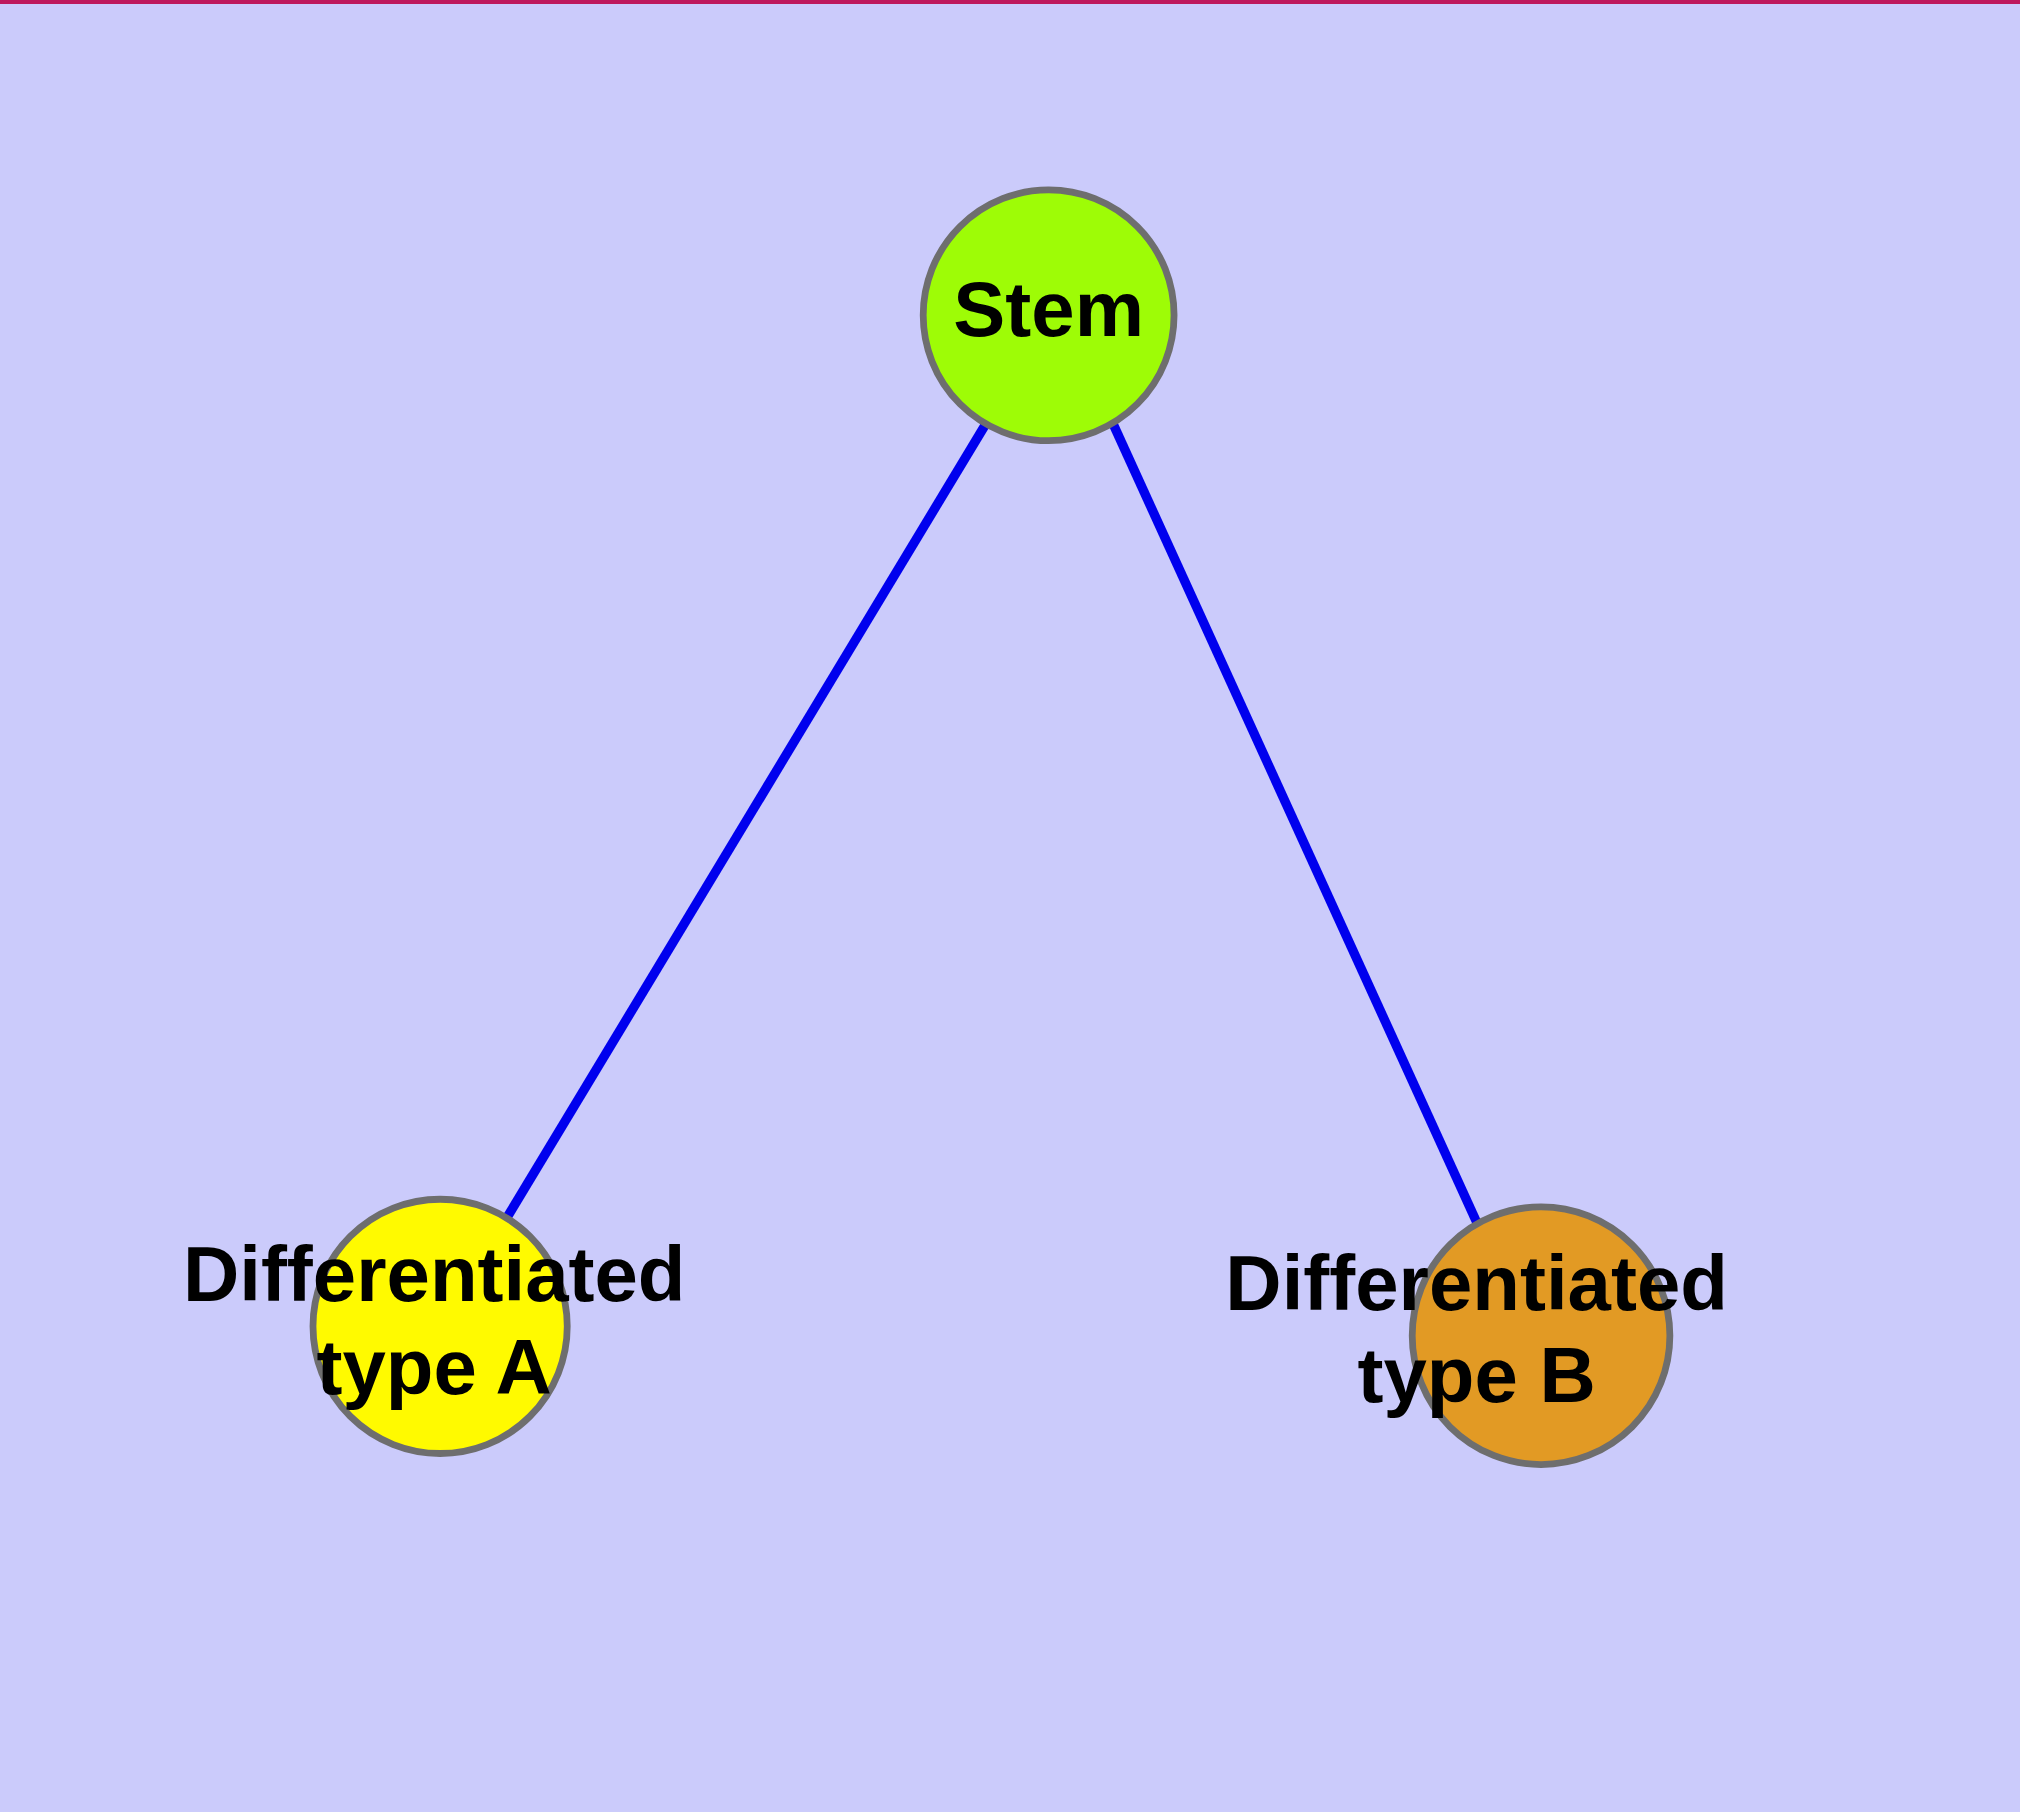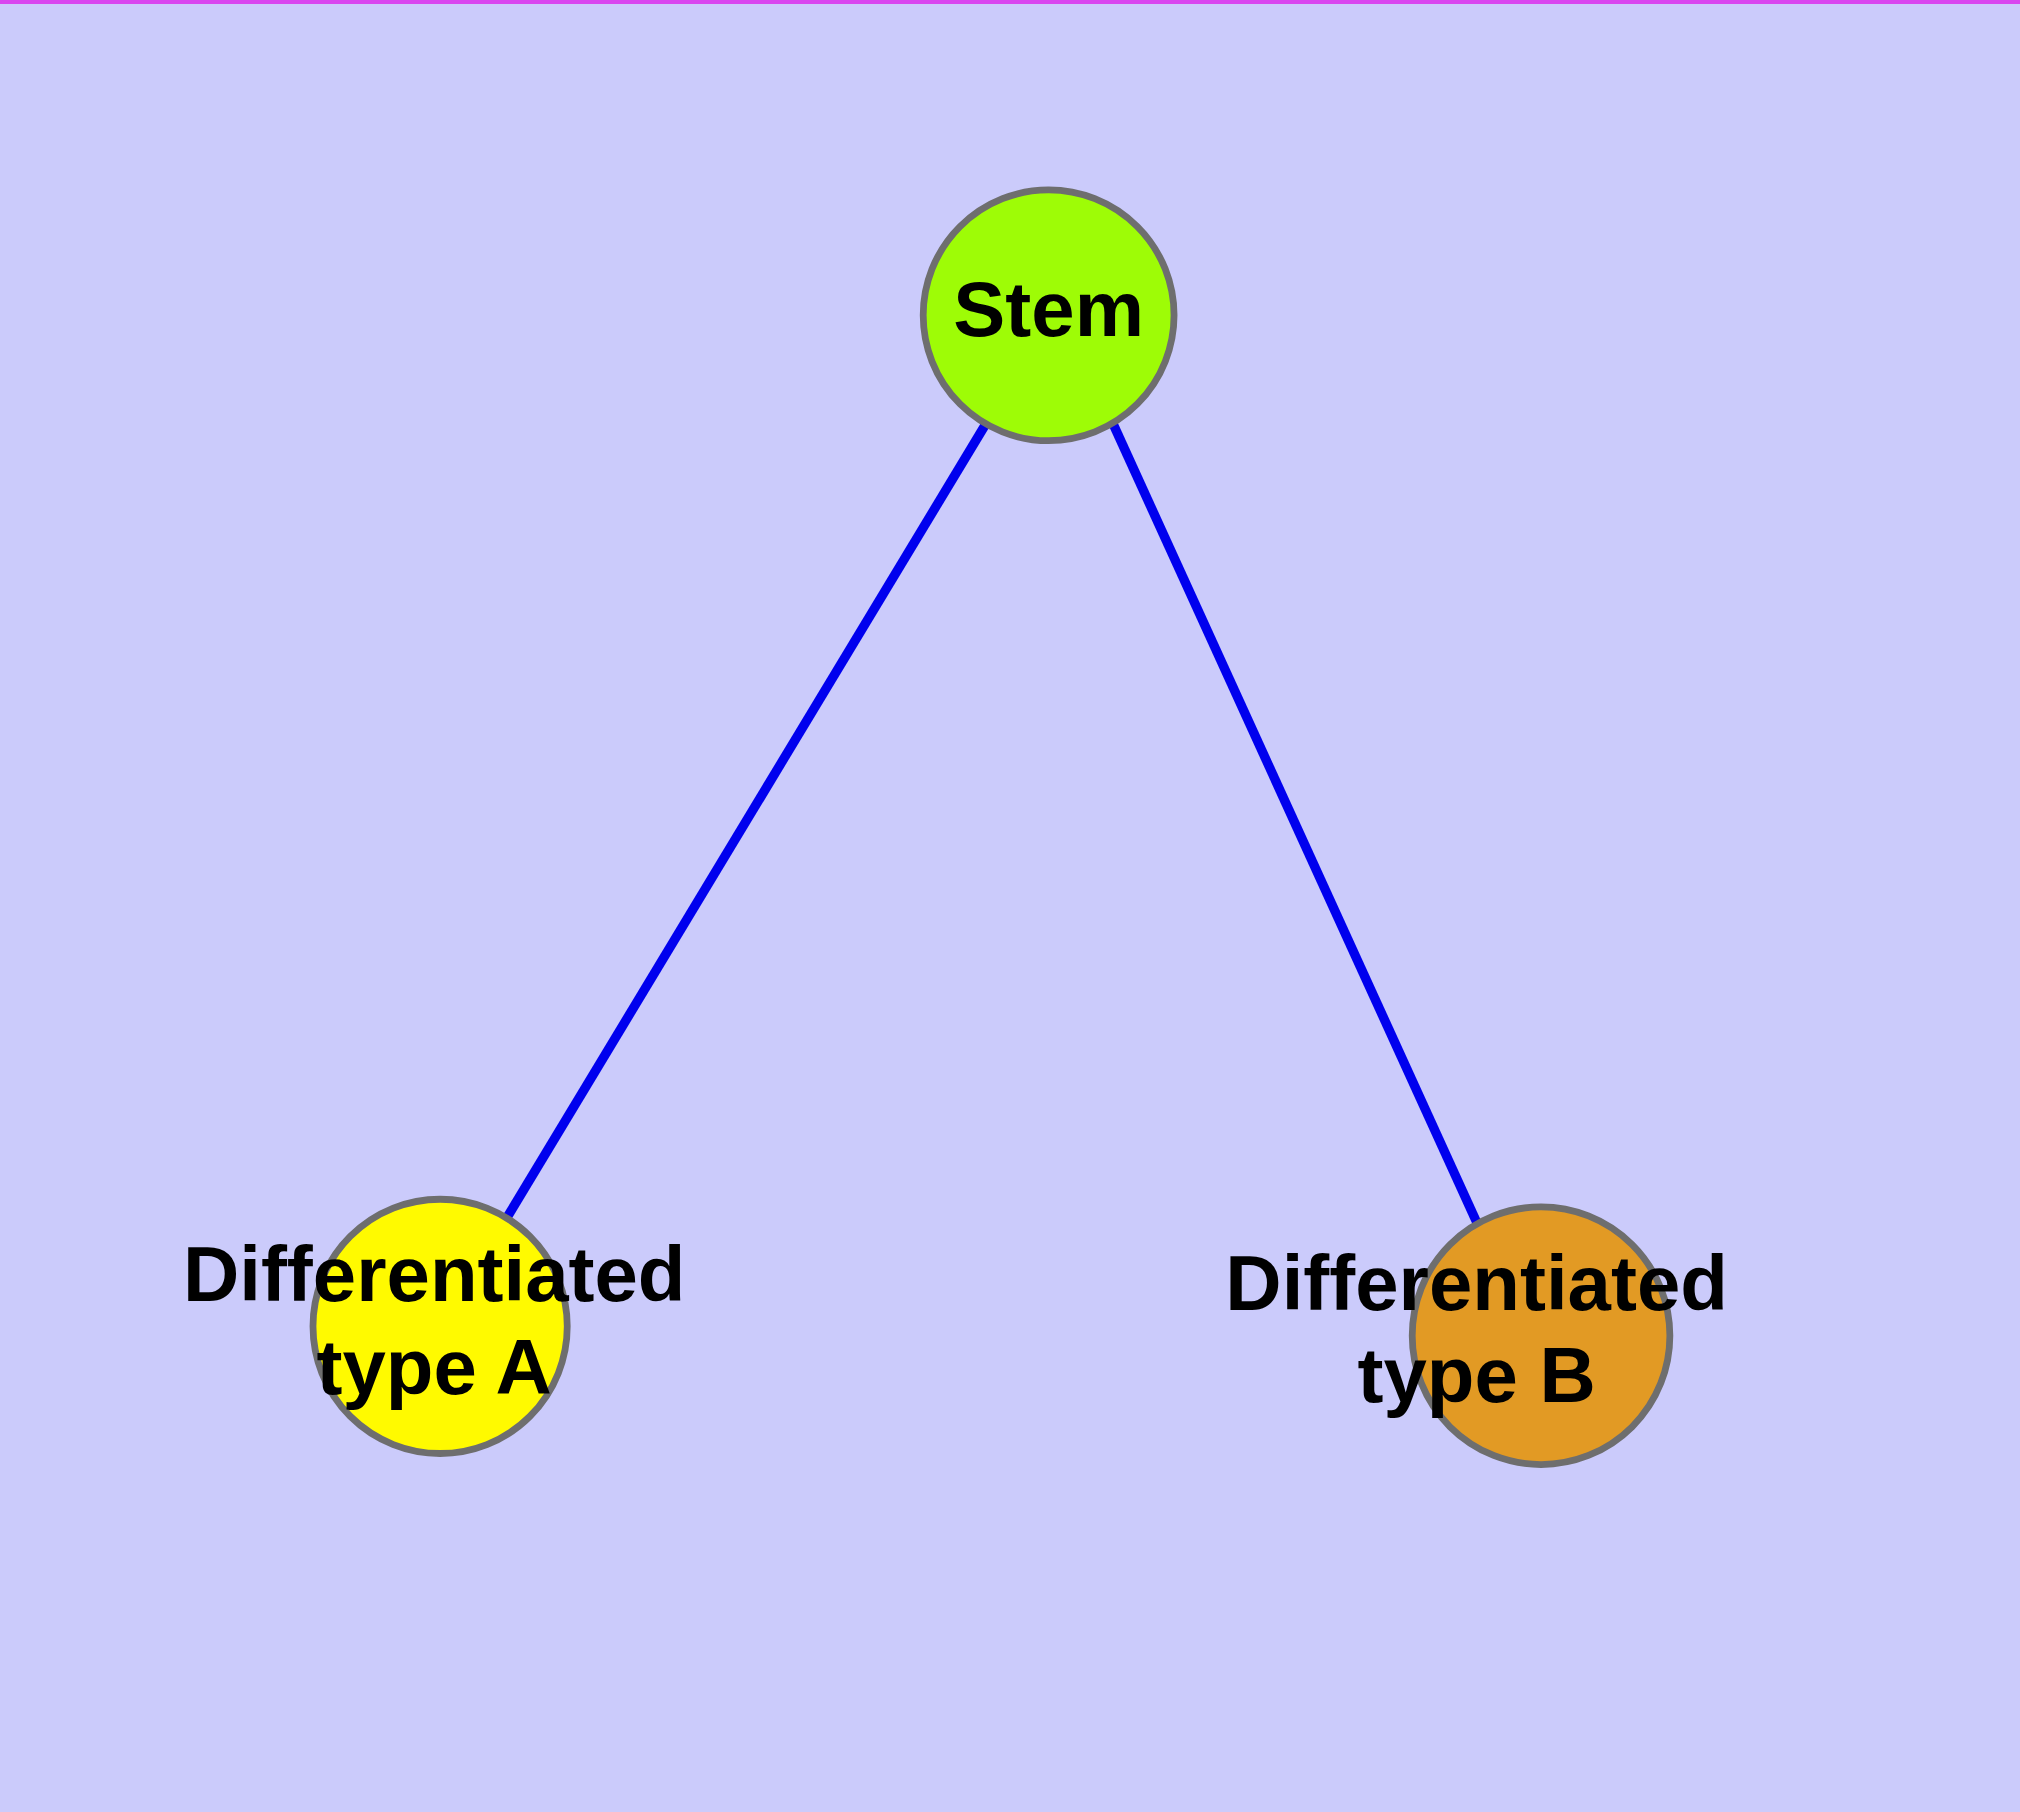--- a/index.html
+++ b/index.html
@@ -45,21 +45,21 @@
     font-family: "Liberation Sans", sans-serif;
     font-weight: bold;
     fill: #000000;
     text-anchor: middle;
     dominant-baseline: middle;
   }
 </style>
 </head>
 <body>
 
-<div id="canvas" style="background: #d946ef; text-align: right;">
+<div id="canvas" style="background: #be185d; text-align: right;">
 
   <div id="plot-bg" style="background: rgb(203, 203, 251);"></div>
 
   <svg class="graph-layer" viewBox="0 0 2384 2138">
 
     <g>
       <line class="edge-line" x1="1163" y1="500" x2="597" y2="1438" stroke="#0000ee" stroke-width="11"></line>
       <line class="edge-line" x1="1313" y1="500" x2="1742" y2="1442" stroke="#0000ee" stroke-width="11"></line>
     </g>
 

